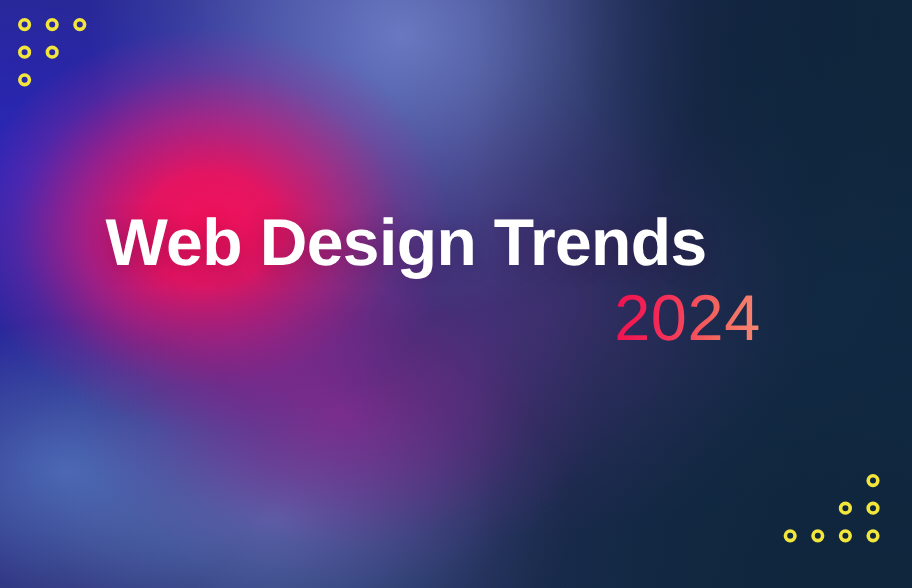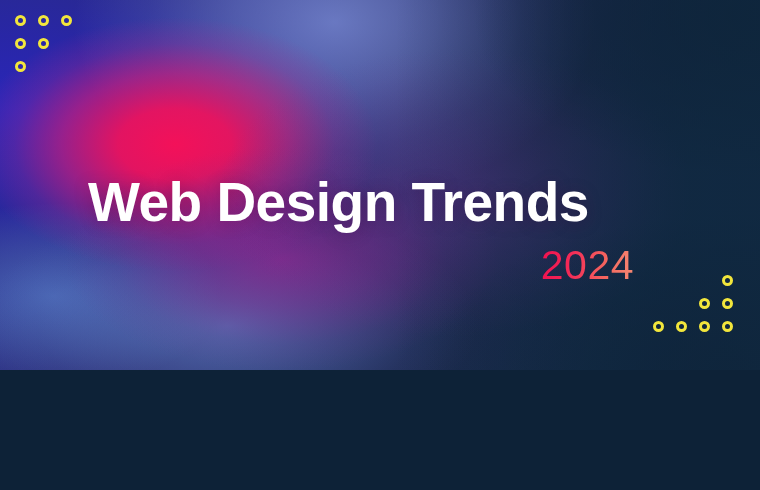--- a/index.html
+++ b/index.html
@@ -8,21 +8,21 @@
     padding: 0;
     background: #0d2237;
   }
   body {
     font-family: "Liberation Sans", sans-serif;
   }
 
   #banner {
     position: relative;
     width: 760px;
-    height: 370px;
+    height: 490px;
     overflow: hidden;
     background: #12304e;
     isolation: isolate;
   }
 
   
   .bg-layer {
     position: absolute;
     inset: 0;
     pointer-events: none;
@@ -150,21 +150,21 @@
     white-space: nowrap;
     text-shadow: 0 2px 16px rgba(60,10,60,0.30);
   }
   #year-row {
     margin-top: 4px;
     text-align: right;
     padding-right: 2px;
   }
   #year {
     display: inline-block;
-    font-size: 41px;
+    font-size: 54px;
     line-height: 58px;
     font-weight: 300;
     letter-spacing: 0.5px;
     background-image: linear-gradient(95deg, #f00f4f 0%, #f42a57 32%, #f4675f 70%, #f58a74 100%);
     -webkit-background-clip: text;
     background-clip: text;
     color: transparent;
     -webkit-text-fill-color: transparent;
   }
 </style>

